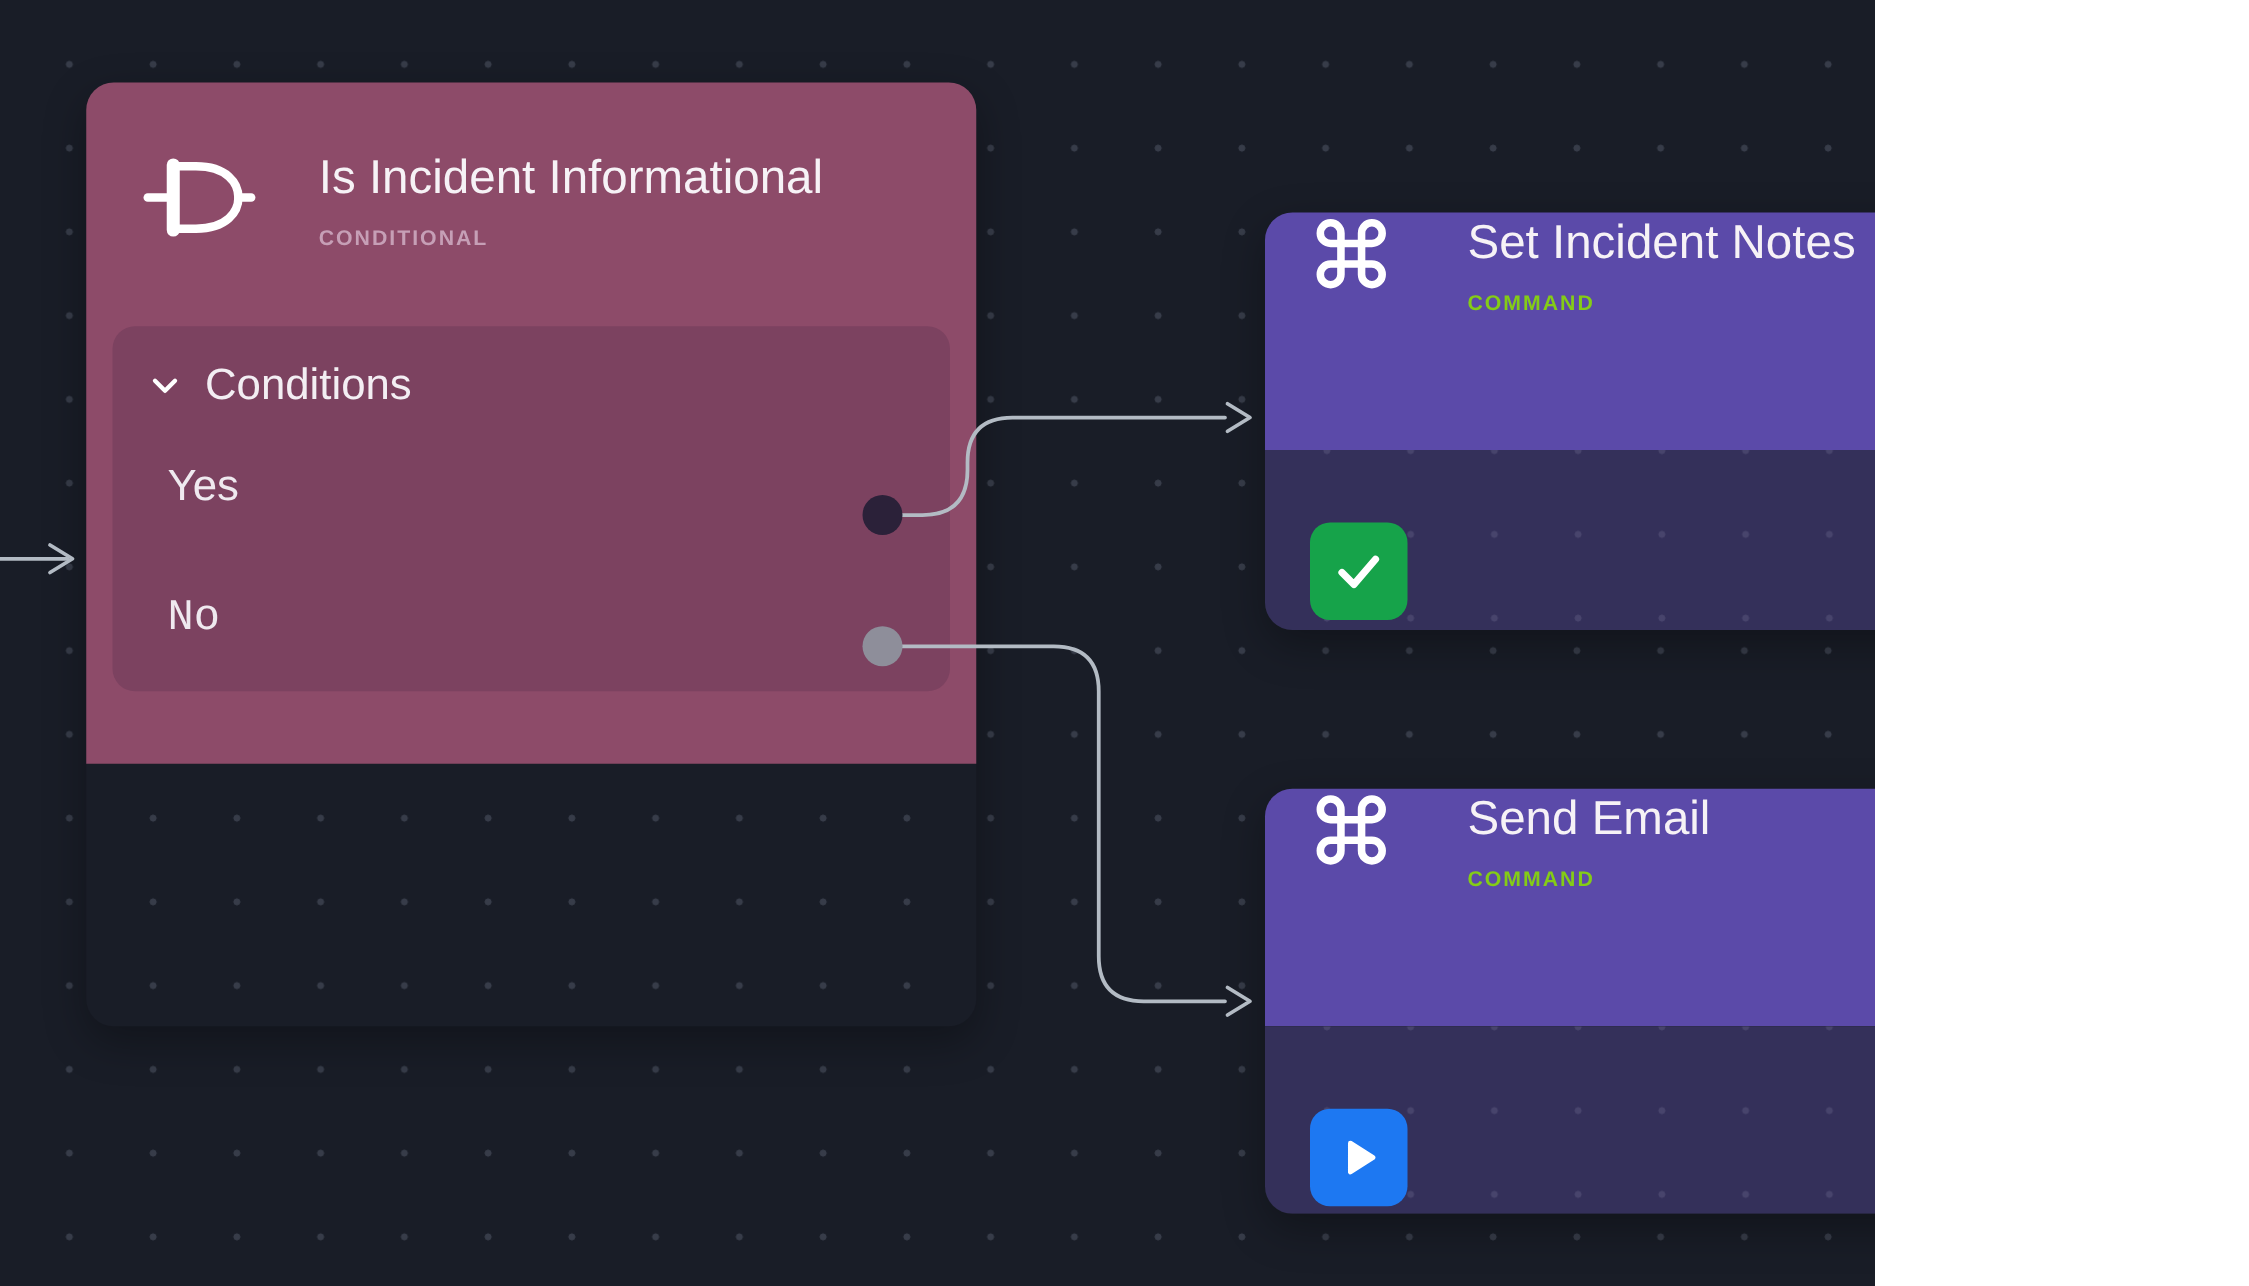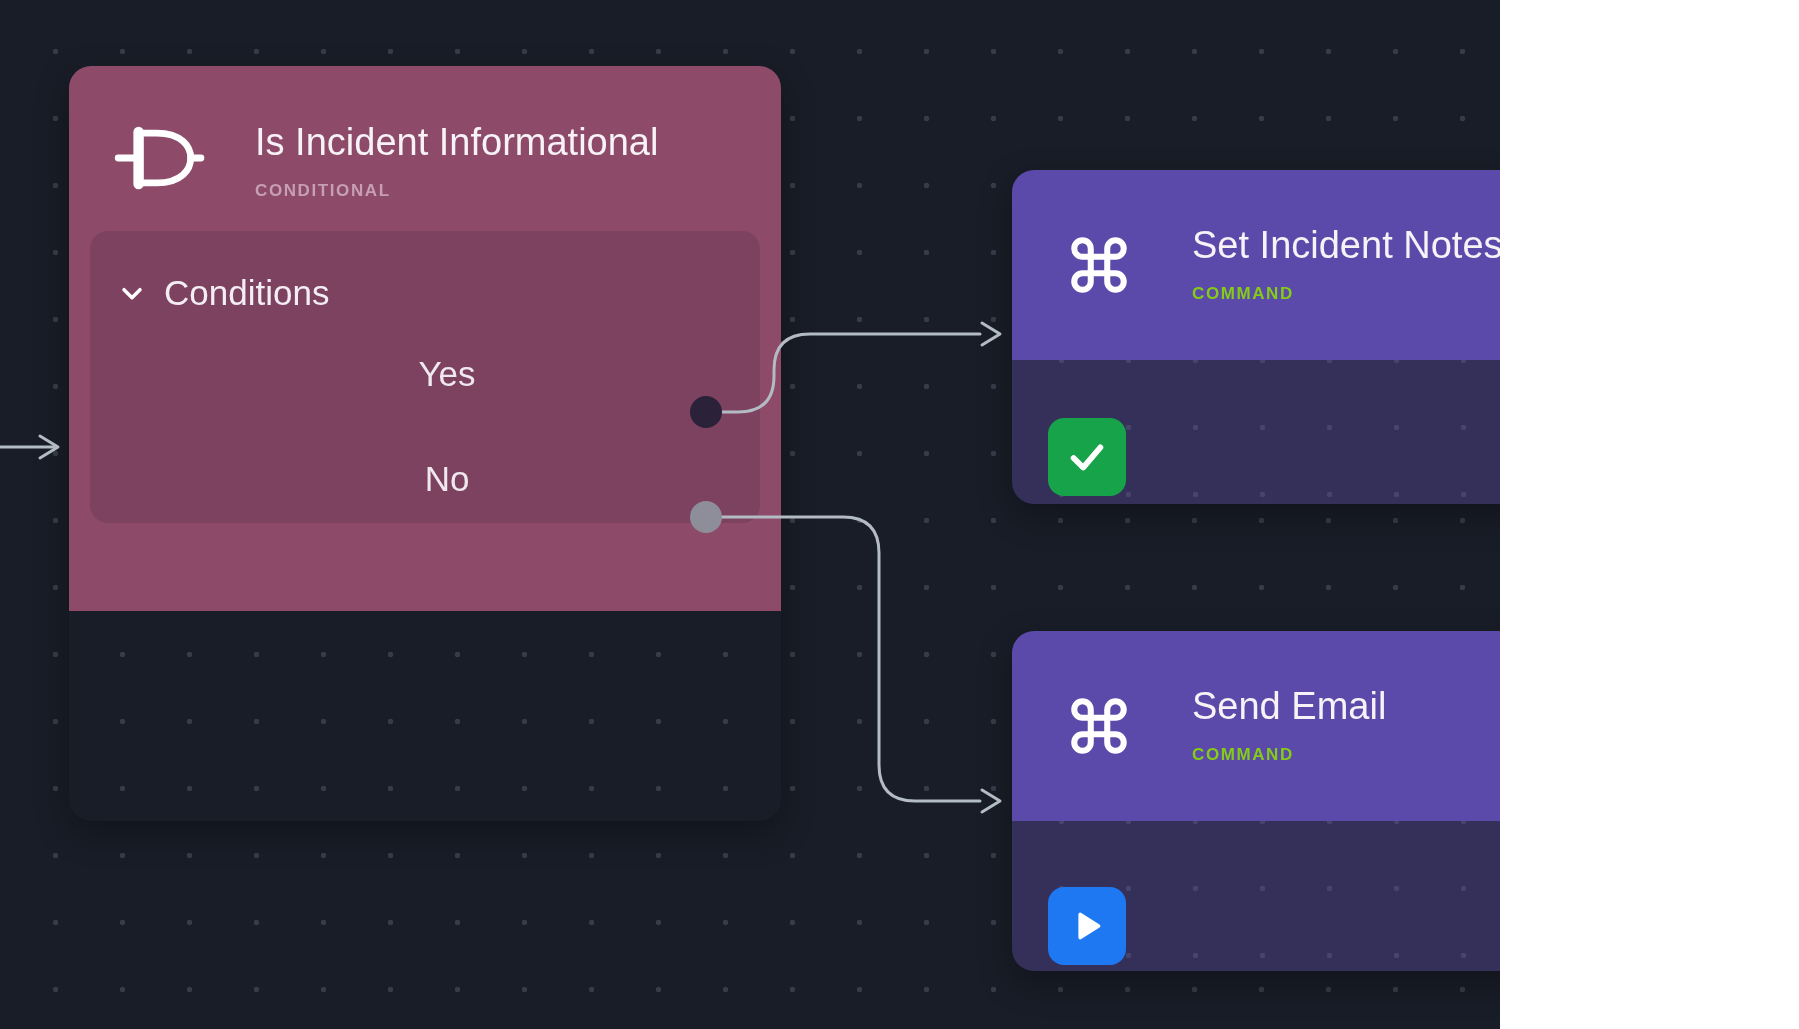--- a/index.html
+++ b/index.html
@@ -59,26 +59,26 @@
     margin-top: 10px;
     font-size: 17px;
     font-weight: 700;
     letter-spacing: 1.6px;
     line-height: 30px;
   }
   .node-type.cond { color: #c69fb6; }
   .node-type.cmd  { color: #84cc16; }
 
   .conditions-panel {
-    margin-top: 25px;
+    margin-top: 55px;
     height: 292px;
     background: #7c4260;
     border-radius: 18px;
     box-sizing: border-box;
-    padding-top: 38px;
+    padding-top: 23px;
   }
   .conditions-header {
     display: flex;
     align-items: center;
     gap: 16px;
     height: 48px;
     padding-left: 26px;
     color: #f3eef3;
     font-size: 35px;
     font-weight: 500;
@@ -86,24 +86,23 @@
   }
   .chevron svg { width: 32px; height: 32px; display: block; }
   .branch {
     height: 50px;
     line-height: 50px;
     padding-left: 44px;
     color: #efe9ef;
     font-size: 35px;
     font-weight: 400;
     cursor: pointer;
-    text-align: center;
   }
   .branch-yes { margin-top: 32px; }
-  .branch-no  { margin-top: 55px; }
+  .branch-no  { margin-top: 55px; font-family: Liberation Mono, monospace; }
 
   .cond-footer {
     height: 210px;
     box-sizing: border-box;
     background-color: #442e3d;
     background-image: radial-gradient(rgba(160,160,180,0.16) 2.6px, transparent 3px);
     background-size: 67px 67px;
     background-position: 20px 30px;
     border-radius: 0 0 22px 22px;
     padding: 24px 40px 0 40px;
@@ -126,24 +125,24 @@
   .status-badge svg { width: 46px; height: 46px; display: block; }
   .badge-green { background: #16a34a; }
   .badge-blue  { background: #1d78f2; cursor: pointer; }
 
   
   .node-command .cmd-header {
     height: 190px;
     background: #5b4aa9;
     border-radius: 22px 22px 0 0;
     display: flex;
-    align-items: center;
+    align-items: flex-start;
     gap: 60px;
     box-sizing: border-box;
-    padding-left: 54px;
+    padding-left: 36px;
   }
   .cmd-icon svg { width: 66px; height: 66px; display: block; }
   .node-command .cmd-body {
     background-color: #34305a;
     background-image: radial-gradient(rgba(160,160,190,0.18) 2.6px, transparent 3px);
     background-size: 67px 67px;
     background-position: 16px 34px;
     border-radius: 0 0 22px 22px;
     box-sizing: border-box;
     padding: 36px 0 0 36px;

